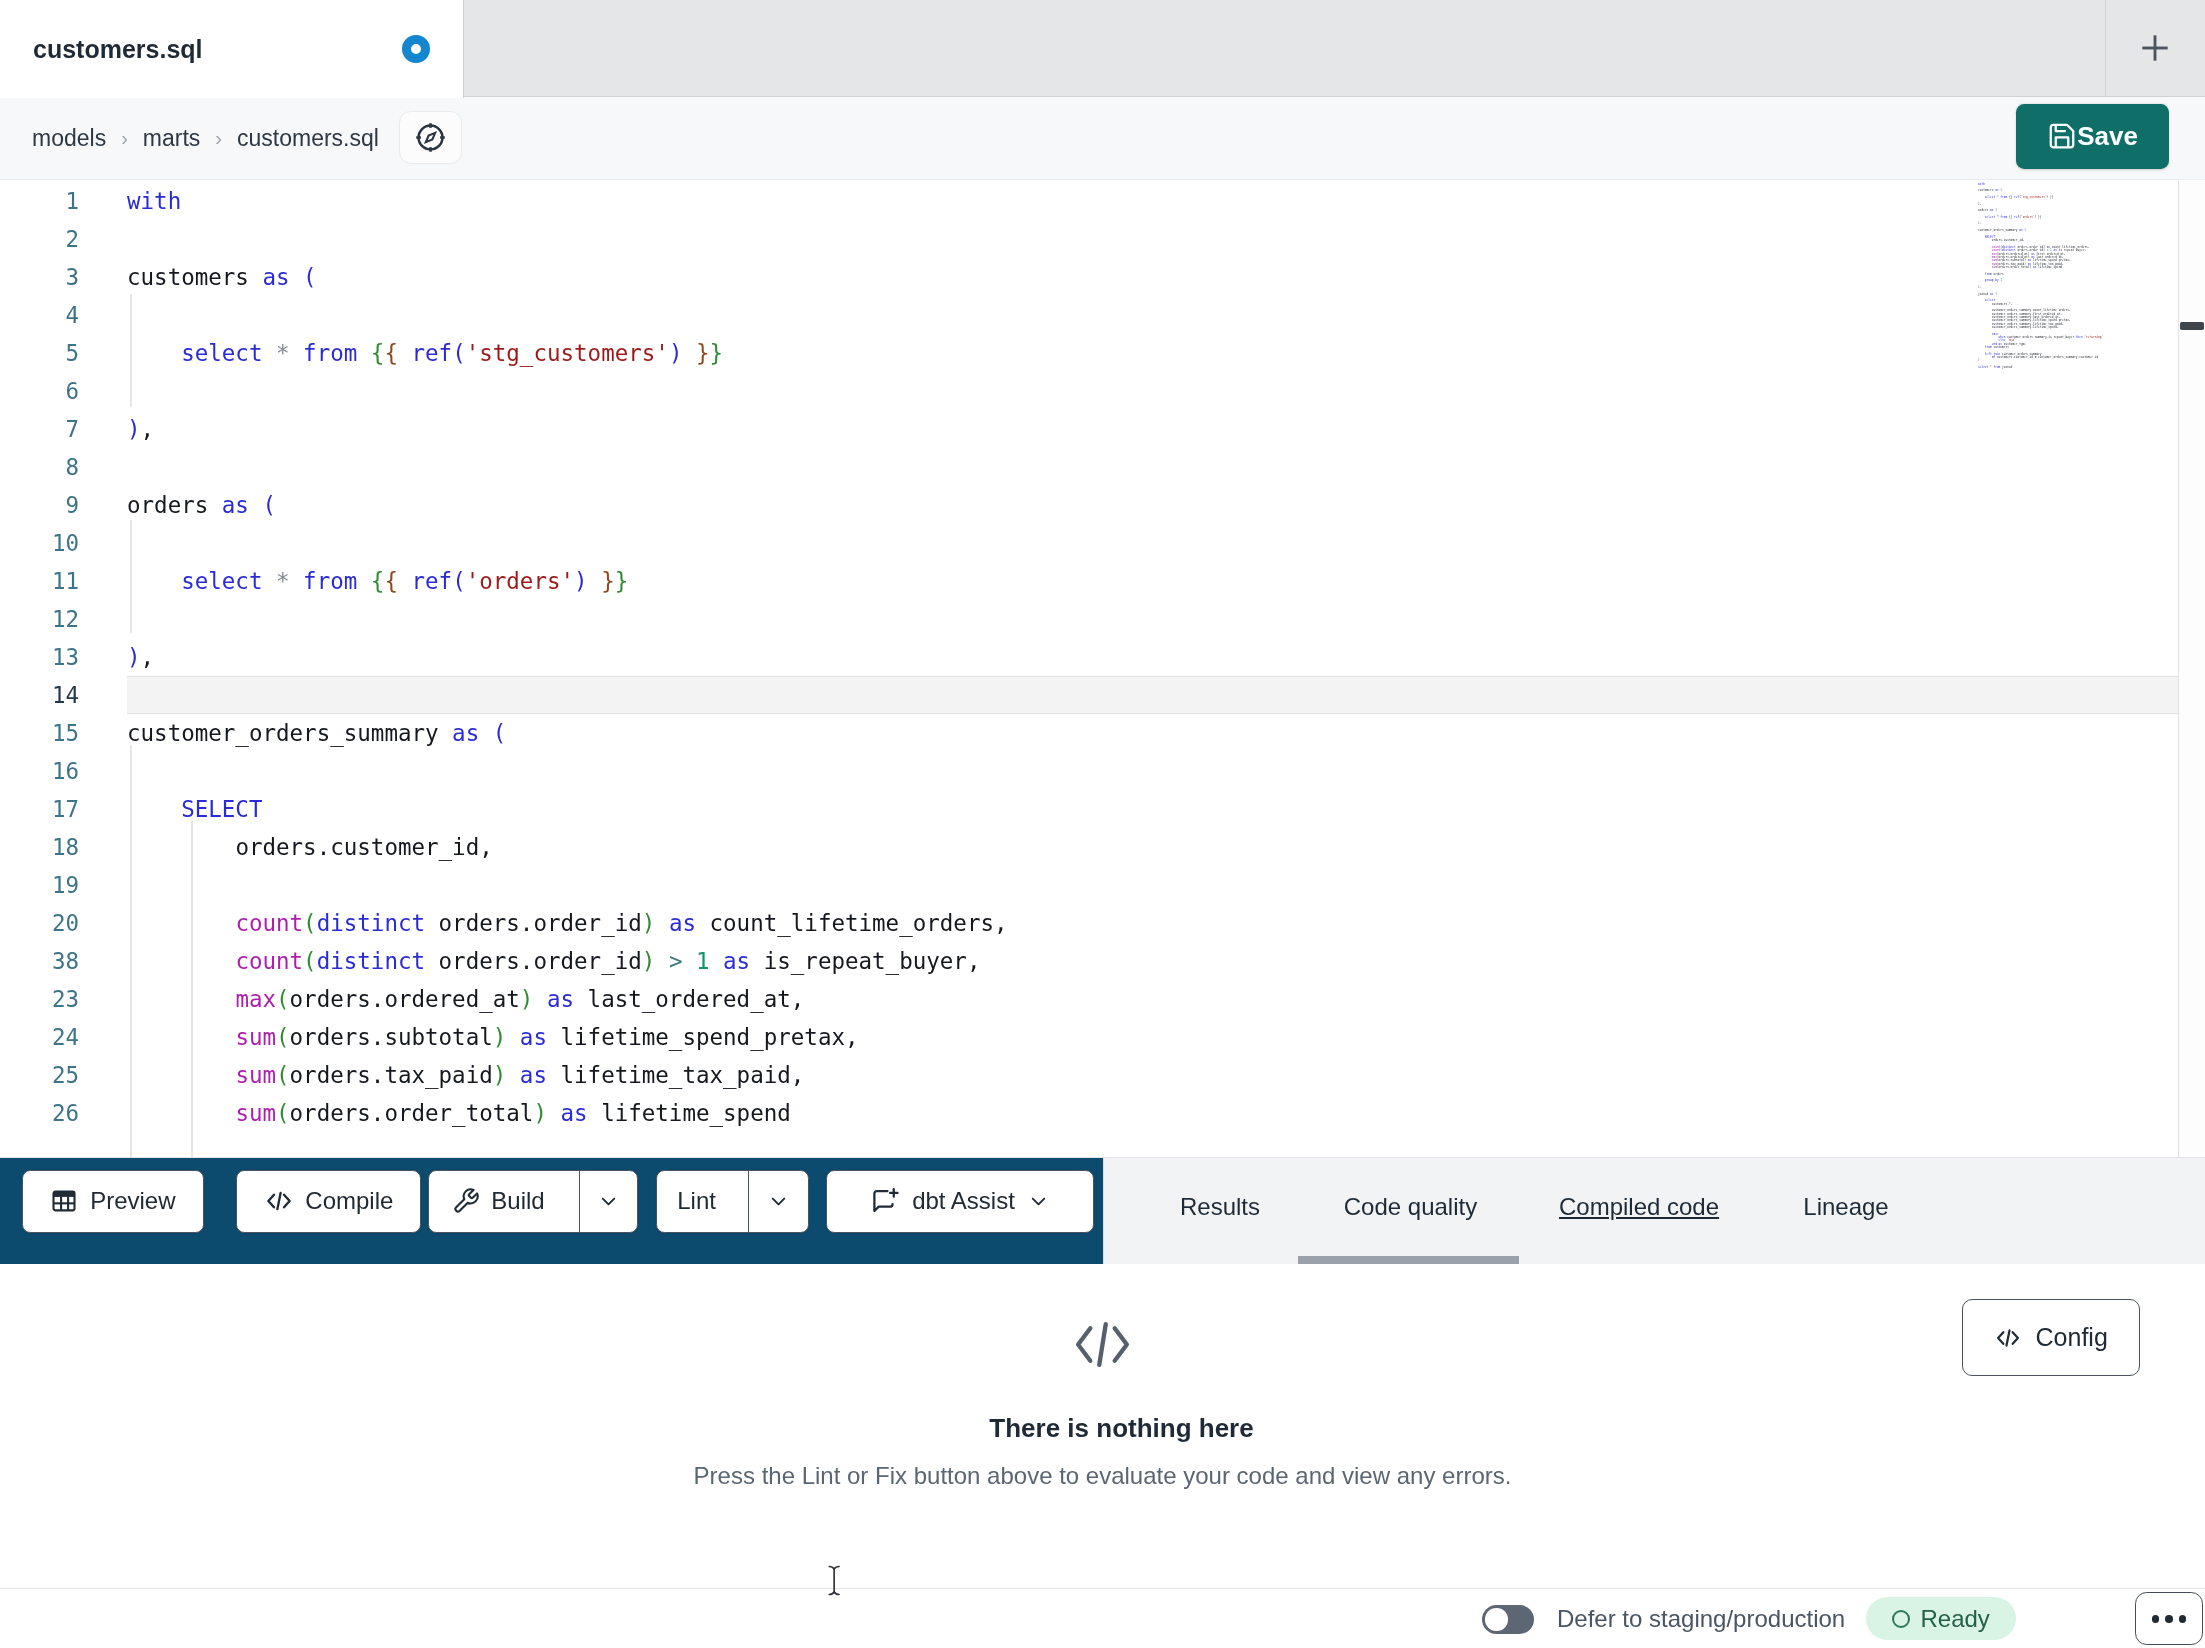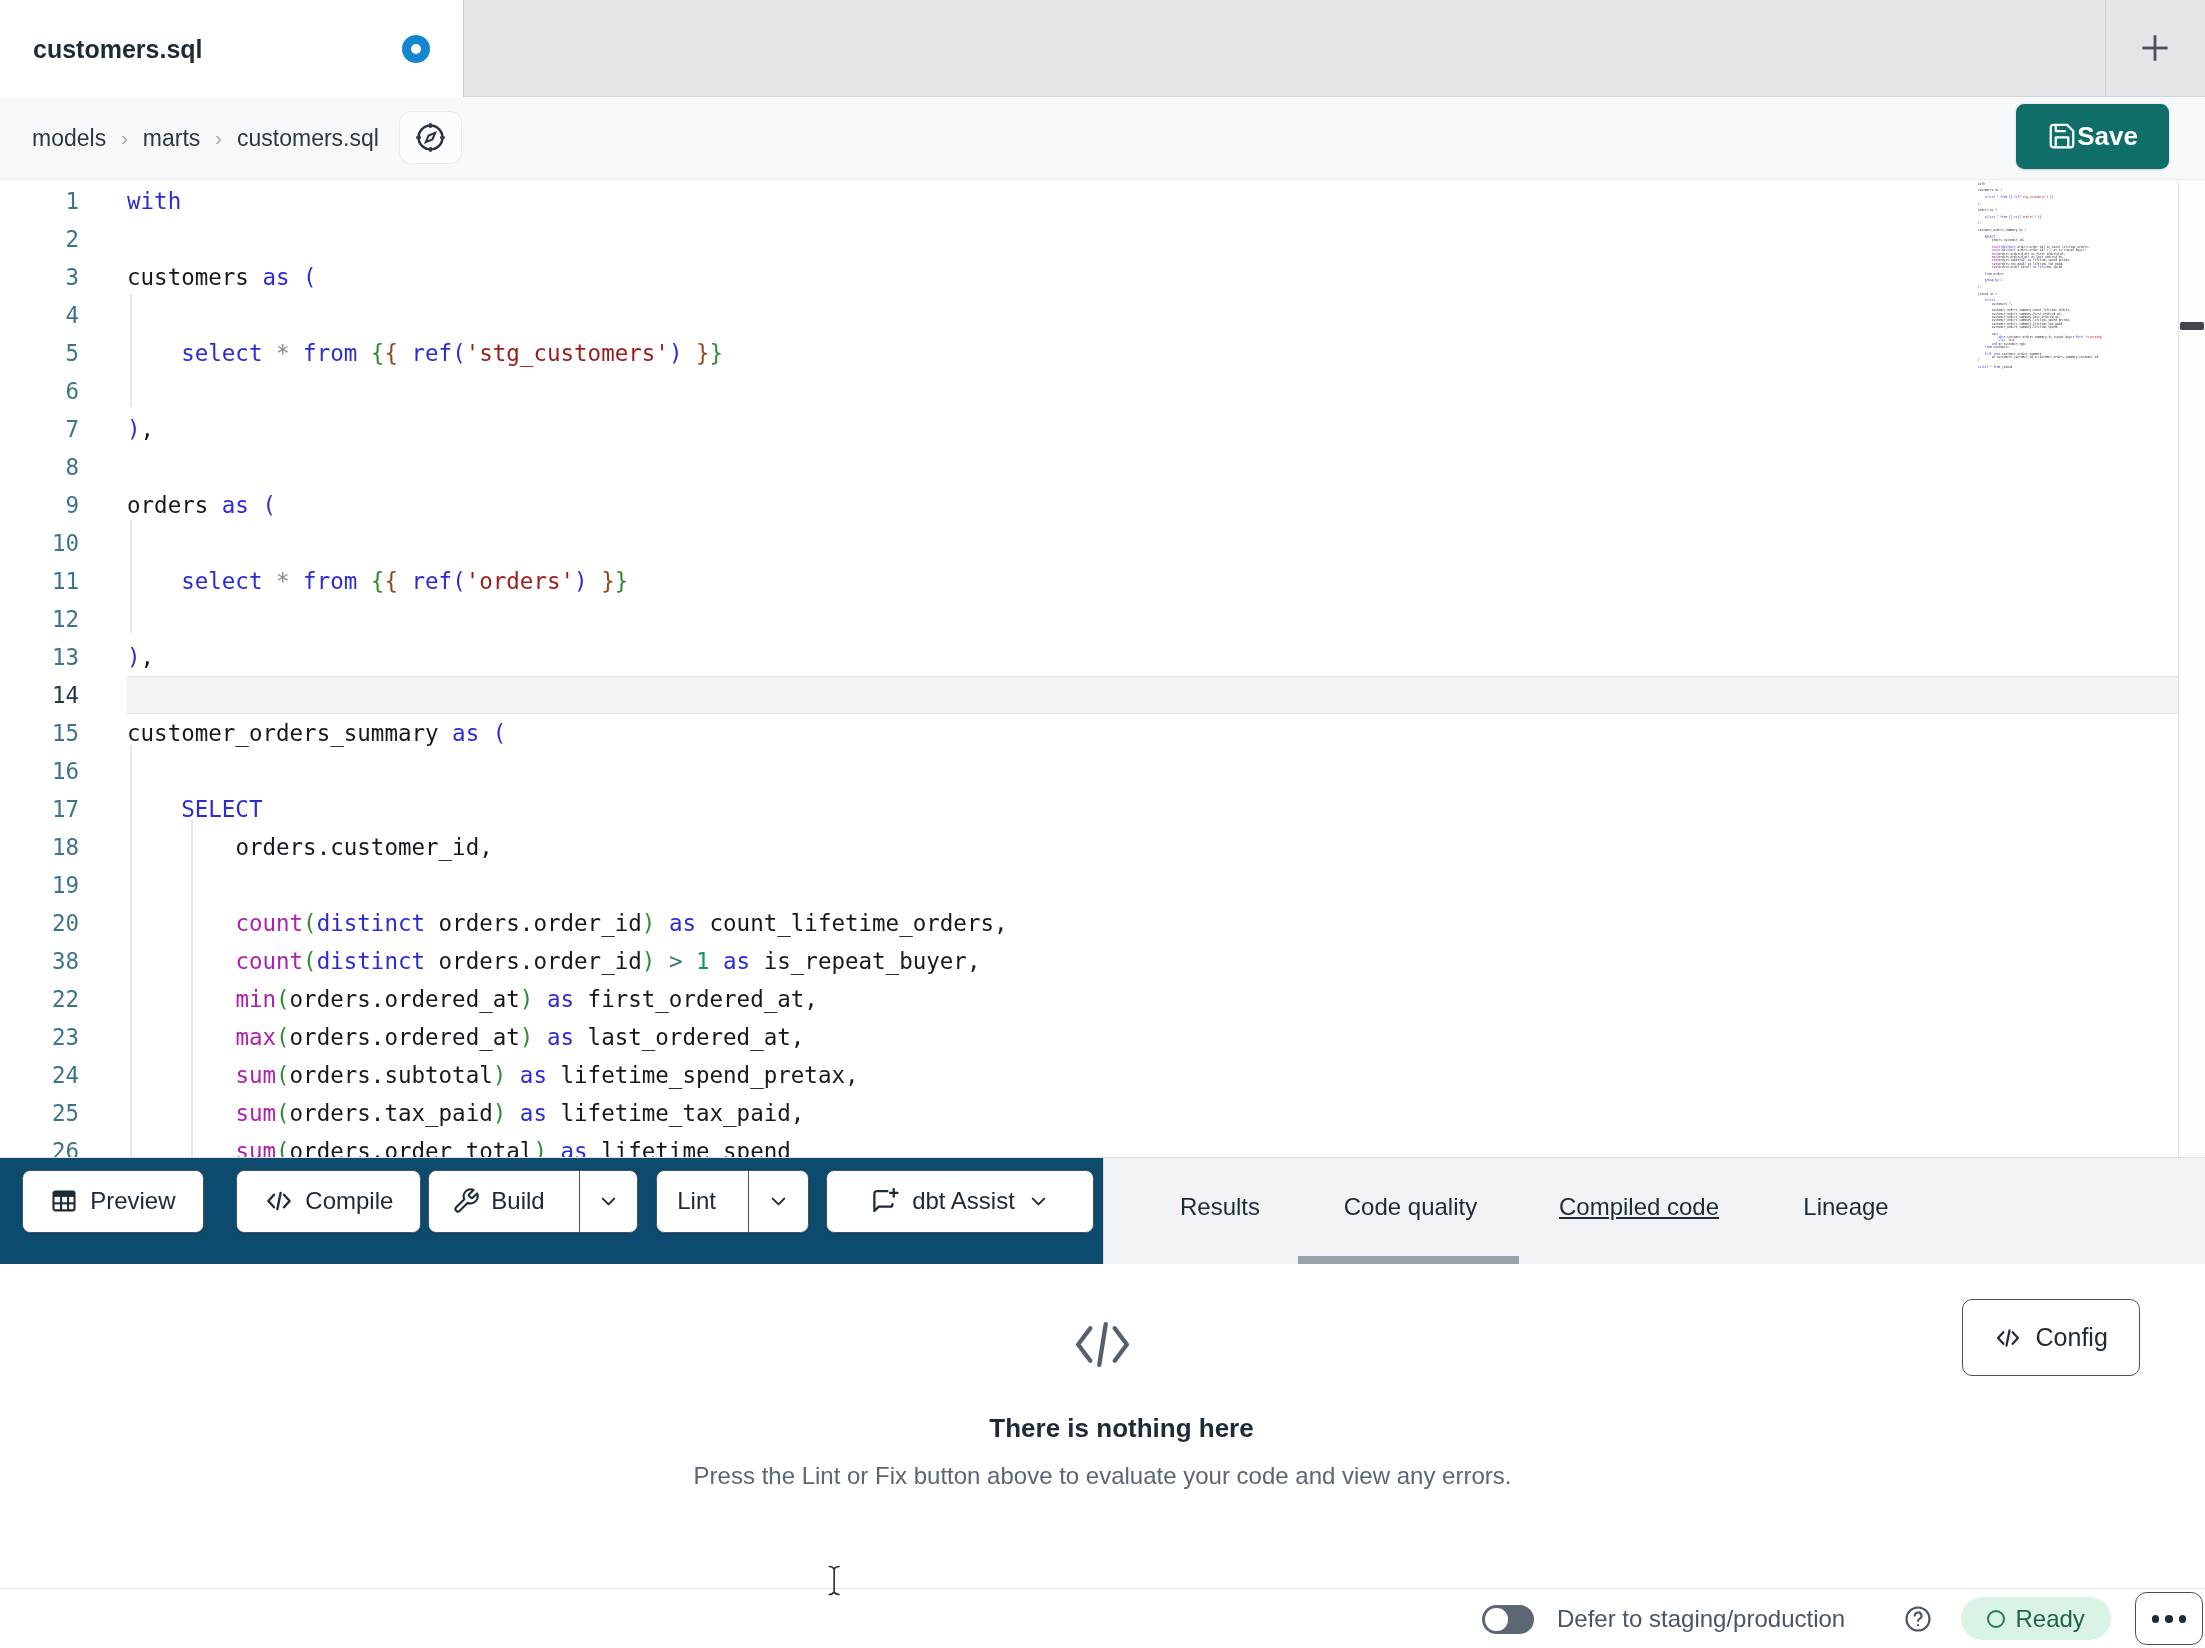--- a/index.html
+++ b/index.html
@@ -75,21 +75,21 @@
   .empty .esub { margin-top:18.3px; font-size:24px; color:#5b6673; }
   .config-btn { position:absolute; right:65px; top:35px; width:178px; height:77px; border:1.7px solid #4a535d; border-radius:10px;
                 background:#fff; display:flex; align-items:center; justify-content:center; gap:13.3px; font-size:25px; color:#212b36; cursor:pointer; }
 
   
   .statusbar { position:absolute; left:0; right:0; bottom:0; height:60px; background:#fff; border-top:0.8px solid #e4e5e7; }
   .toggle { position:absolute; left:1482px; top:16px; width:52px; height:29px; border-radius:15px; background:#5d6673; cursor:pointer; }
   .toggle .knob { position:absolute; left:3.3px; top:3.3px; width:22.5px; height:22.5px; border-radius:50%; background:#fff; }
   .defer-label { position:absolute; left:1557px; top:0; height:60px; display:flex; align-items:center; font-size:24px; color:#4a5563; }
   .help-icon { position:absolute; left:1903px; top:15px; color:#4a5563; cursor:pointer; }
-  .ready-badge { position:absolute; left:1961px; top:8.3px; width:150px; height:43px; border-radius:22px; background:#d9f4e5;
+  .ready-badge { position:absolute; left:1866px; top:8.3px; width:150px; height:43px; border-radius:22px; background:#d9f4e5;
                  display:flex; align-items:center; justify-content:center; gap:10px; font-size:24px; color:#24604a; }
   .ready-badge .ring { width:18.3px; height:18.3px; border-radius:50%; border:2.5px solid #2a7a58; }
   .menu-btn { position:absolute; left:2135px; top:3.3px; width:68px; height:53px; border:1.7px solid #434c56; border-radius:11.7px; background:#fff;
               display:flex; align-items:center; justify-content:center; gap:5.8px; cursor:pointer; }
   .menu-btn i { width:7.5px; height:7.5px; border-radius:50%; background:#212b36; }
 
   .ibeam { position:absolute; left:825px; top:1564px; color:#30343a; }
 </style>
 </head>
 <body>
@@ -218,24 +218,20 @@
         </div>
         <div class="code-line">
           <span class="ln">20</span>
           <span class="cd">        <span class="tk-fn">count</span><span class="tk-par">(</span><span class="tk-kw">distinct</span><span class="tk-txt"> orders.order_id</span><span class="tk-par">)</span><span class="tk-txt"> </span><span class="tk-kw">as</span><span class="tk-txt"> count_lifetime_orders,</span></span>
         </div>
         <div class="code-line">
           <span class="ln">38</span>
           <span class="cd">        <span class="tk-fn">count</span><span class="tk-par">(</span><span class="tk-kw">distinct</span><span class="tk-txt"> orders.order_id</span><span class="tk-par">)</span><span class="tk-txt"> </span><span class="tk-op">&gt;</span><span class="tk-txt"> </span><span class="tk-num">1</span><span class="tk-txt"> </span><span class="tk-kw">as</span><span class="tk-txt"> is_repeat_buyer,</span></span>
         </div>
         <div class="code-line">
-          <span class="ln">22</span>
-          <span class="cd">        <span class="tk-fn">min</span><span class="tk-par">(</span><span class="tk-txt">orders.ordered_at</span><span class="tk-par">)</span><span class="tk-txt"> </span><span class="tk-kw">as</span><span class="tk-txt"> first_ordered_at,</span></span>
-        </div>
-        <div class="code-line">
           <span class="ln">23</span>
           <span class="cd">        <span class="tk-fn">max</span><span class="tk-par">(</span><span class="tk-txt">orders.ordered_at</span><span class="tk-par">)</span><span class="tk-txt"> </span><span class="tk-kw">as</span><span class="tk-txt"> last_ordered_at,</span></span>
         </div>
         <div class="code-line">
           <span class="ln">24</span>
           <span class="cd">        <span class="tk-fn">sum</span><span class="tk-par">(</span><span class="tk-txt">orders.subtotal</span><span class="tk-par">)</span><span class="tk-txt"> </span><span class="tk-kw">as</span><span class="tk-txt"> lifetime_spend_pretax,</span></span>
         </div>
         <div class="code-line">
           <span class="ln">25</span>
           <span class="cd">        <span class="tk-fn">sum</span><span class="tk-par">(</span><span class="tk-txt">orders.tax_paid</span><span class="tk-par">)</span><span class="tk-txt"> </span><span class="tk-kw">as</span><span class="tk-txt"> lifetime_tax_paid,</span></span>

